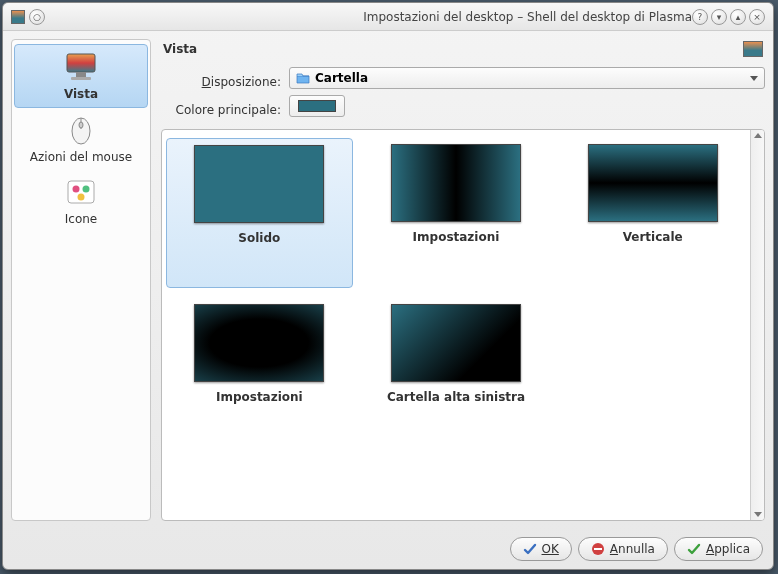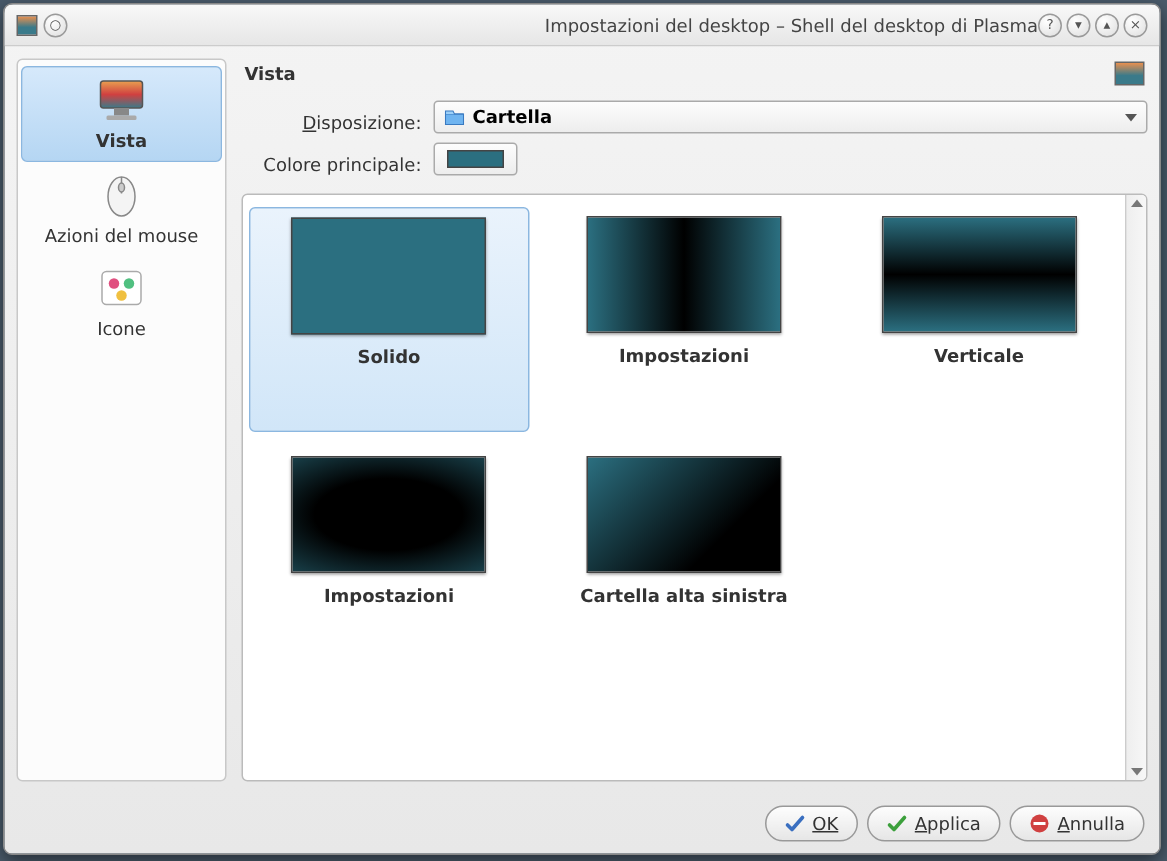--- a/index.html
+++ b/index.html
@@ -338,28 +338,28 @@
       <span class="bicon">
         <svg width="14" height="14" viewBox="0 0 14 14">
             <path d="M2 8 L5 11 L12 3" stroke="#3a6fc0" stroke-width="2.4" fill="none" stroke-linecap="round" stroke-linejoin="round"></path>
           </svg>
       </span>
       <span><u>OK</u></span>
     </div>
     <div class="btn">
       <span class="bicon">
         <svg width="14" height="14" viewBox="0 0 14 14">
-            <path d="M2 8 L5 11 L12 3" stroke="#3ca03c" stroke-width="2.4" fill="none" stroke-linecap="round" stroke-linejoin="round"></path>
-          </svg>
-      </span>
-      <span><u>A</u>pplica</span>
-    </div>
-    <div class="btn">
-      <span class="bicon">
-        <svg width="14" height="14" viewBox="0 0 14 14">
             <circle cx="7" cy="7" r="6" fill="#d04040"></circle>
             <rect x="3" y="6" width="8" height="2" fill="#fff"></rect>
           </svg>
       </span>
       <span><u>A</u>nnulla</span>
     </div>
+    <div class="btn">
+      <span class="bicon">
+        <svg width="14" height="14" viewBox="0 0 14 14">
+            <path d="M2 8 L5 11 L12 3" stroke="#3ca03c" stroke-width="2.4" fill="none" stroke-linecap="round" stroke-linejoin="round"></path>
+          </svg>
+      </span>
+      <span><u>A</u>pplica</span>
+    </div>
   </div>
 </div>
 
 </body></html>

